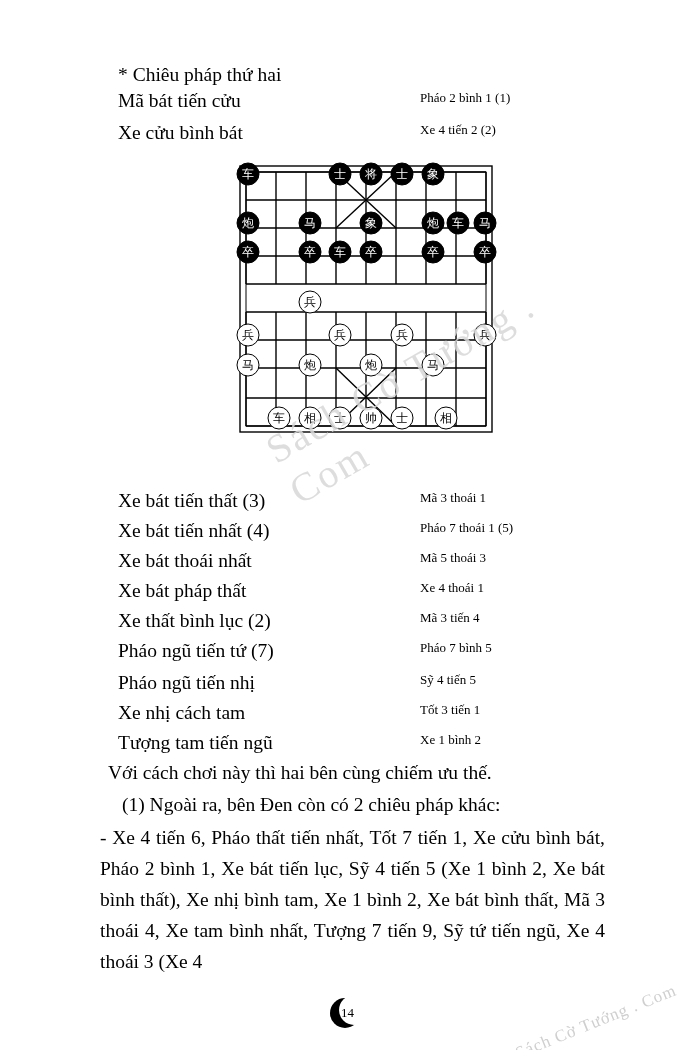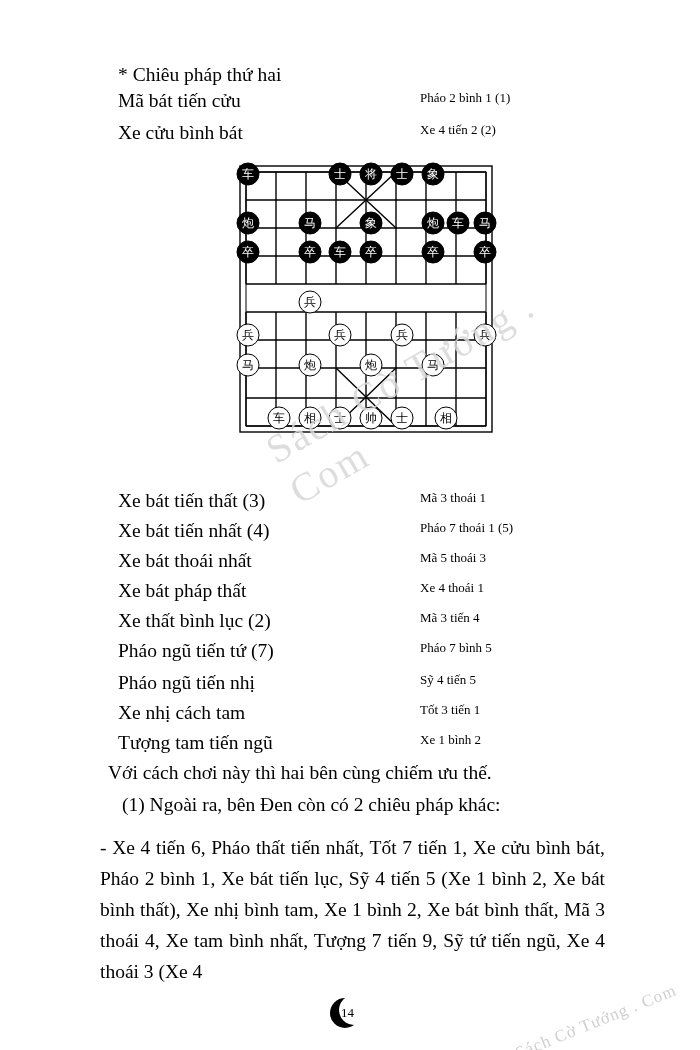--- a/index.html
+++ b/index.html
@@ -261,21 +261,21 @@
   <div class="mr" style="top:640px">Pháo 7 bình 5</div>
   <div class="ml" style="top:672px">Pháo ngũ tiến nhị</div>
   <div class="mr" style="top:672px">Sỹ 4 tiến 5</div>
   <div class="ml" style="top:702px">Xe nhị cách tam</div>
   <div class="mr" style="top:702px">Tốt 3 tiến 1</div>
   <div class="ml" style="top:732px">Tượng tam tiến ngũ</div>
   <div class="mr" style="top:732px">Xe 1 bình 2</div>
 
   <div class="para" style="top:758px; left:108px; width:520px;">Với cách chơi này thì hai bên cùng chiếm ưu thế.</div>
   <div class="para" style="top:790px; left:110px; width:520px;margin-left:12px;">(1) Ngoài ra, bên Đen còn có 2 chiêu pháp khác:</div>
-  <div class="body-par" style="top:822px;margin-top:10px;">- Xe 4 tiến 6, Pháo thất tiến nhất, Tốt 7 tiến 1, Xe cửu bình bát, Pháo 2 bình 1, Xe bát tiến lục, Sỹ 4 tiến 5 (Xe 1 bình 2, Xe bát bình thất), Xe nhị bình tam, Xe 1 bình 2, Xe bát bình thất, Mã 3 thoái 4, Xe tam bình nhất, Tượng 7 tiến 9, Sỹ tứ tiến ngũ, Xe 4 thoái 3 (Xe 4</div>
+  <div class="body-par" style="top:822px;">- Xe 4 tiến 6, Pháo thất tiến nhất, Tốt 7 tiến 1, Xe cửu bình bát, Pháo 2 bình 1, Xe bát tiến lục, Sỹ 4 tiến 5 (Xe 1 bình 2, Xe bát bình thất), Xe nhị bình tam, Xe 1 bình 2, Xe bát bình thất, Mã 3 thoái 4, Xe tam bình nhất, Tượng 7 tiến 9, Sỹ tứ tiến ngũ, Xe 4 thoái 3 (Xe 4</div>
 
   <div class="watermark">
     <span>Sách Cờ Tướng . Com</span>
   </div>
   <div class="watermark2">Sách Cờ Tướng . Com</div>
 
   <div class="pagenum-wrap">
     <span class="pagenum">
       <span class="moon"></span>
       <span class="num">14</span>

